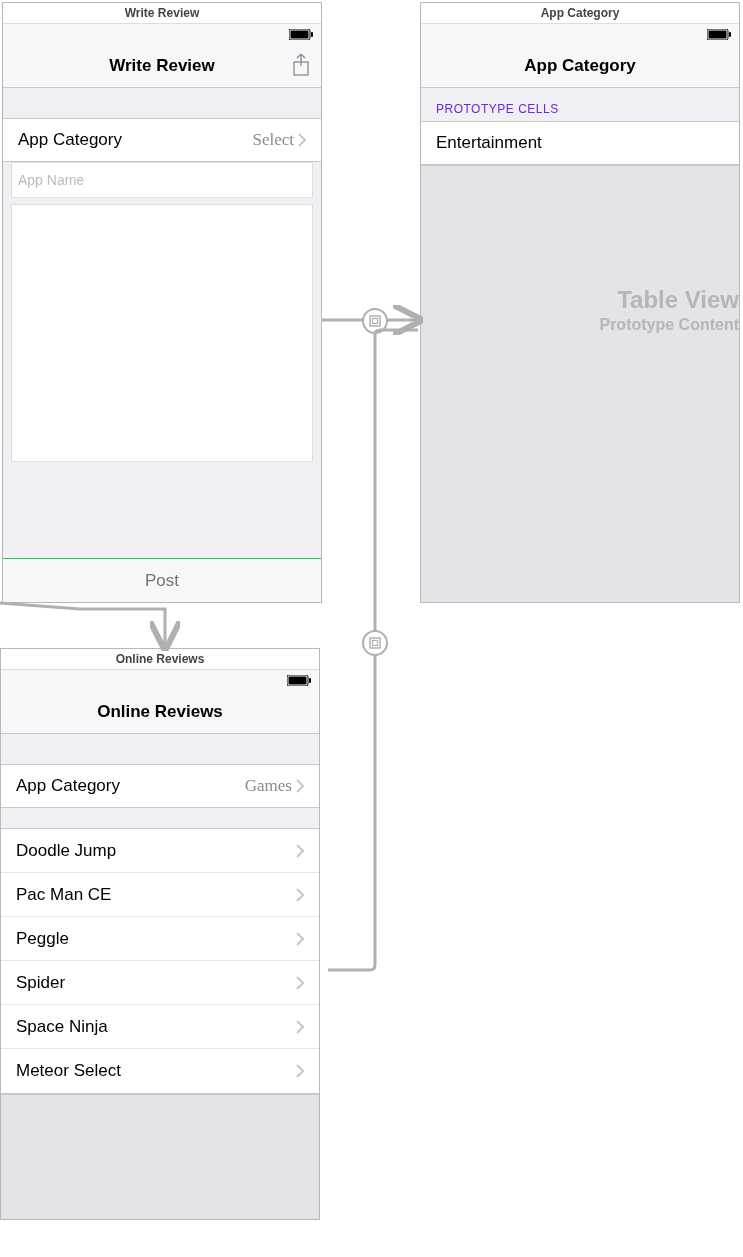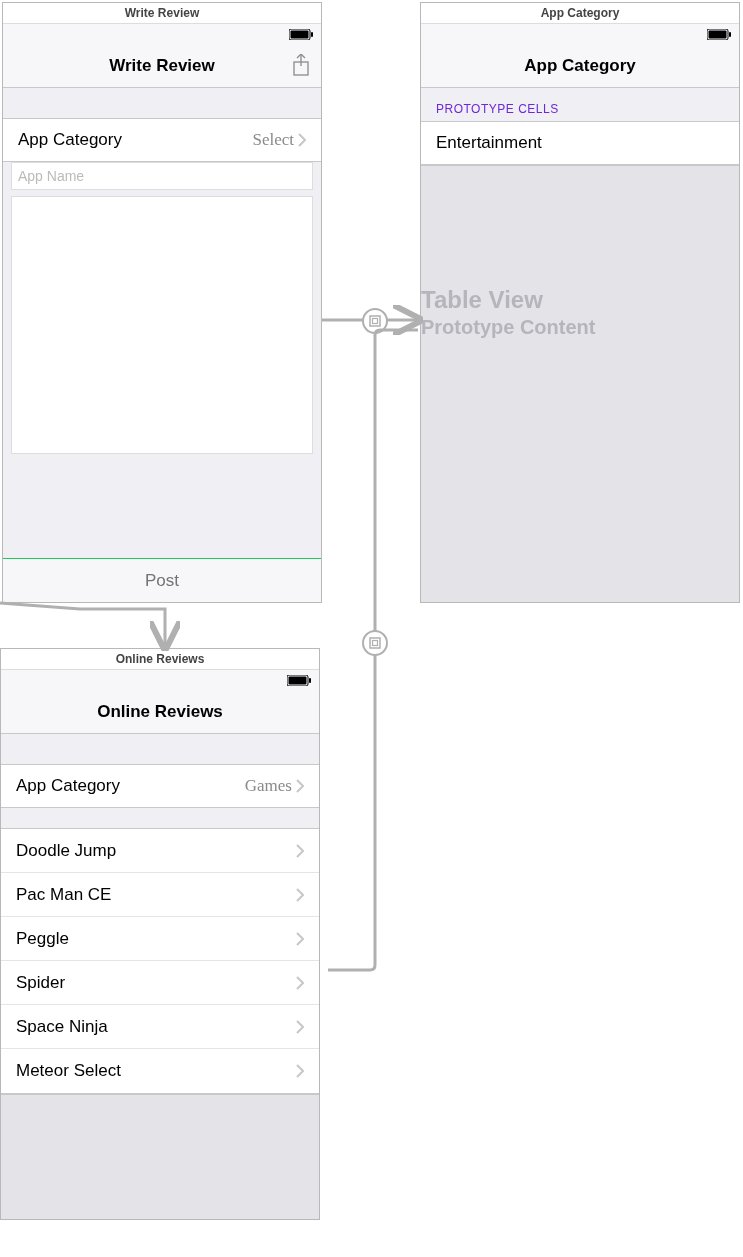--- a/index.html
+++ b/index.html
@@ -69,21 +69,21 @@
     .add-image-area {
       display:flex; justify-content:flex-end; padding: 8px 12px 8px 8px;
     }
     .add-image-btn {
       width: 40px; height: 42px; border: 1px solid #c8c7cc; background:#f9f9f9;
       font-size: 12px; color:#444; line-height:1.2;
       display:flex; align-items:center; justify-content:center; text-align:center;
     }
     .text-input {
       margin: 0 8px 6px 8px;
-      height: 28px;
+      height: 36px;
       border: 1px solid #ddd;
       background:#fff;
       font-size:14px;
       padding: 8px 6px;
       color:#a16207;
     }
     .text-input::placeholder { color:#bbb; }
     .textarea {
       margin: 0 8px;
       height: 258px;
@@ -101,25 +101,25 @@
     .section-header {
       font-size: 12px;
       color:#6d28d9;
       letter-spacing: 0.5px;
       padding: 14px 26px 5px 15px;
     }
     .tableview-placeholder {
       flex:1;
       background:#e4e3e8;
       border-top:1px solid #c8c7cc;
-      display:flex; flex-direction:column; align-items:flex-start; justify-content:flex-start;
+      display:flex; flex-direction:column; align-items:flex-end; justify-content:flex-start;
       padding-top: 120px;
     }
     .tv-big { font-size:24px; font-weight:700; color:#b5b5bb; }
-    .tv-sub { font-size:20px; font-weight:600; color:#b5b5bb; margin-top:2px;}
+    .tv-sub { font-size:16px; font-weight:600; color:#b5b5bb; margin-top:2px;}
     .list-group { border-top:1px solid #c8c7cc; border-bottom:1px solid #c8c7cc; }
     .list-row {
       background:#fff; height:44px; display:flex; align-items:center;
       padding:0 15px; font-size:17px; border-bottom:1px solid #e5e5e8;
       justify-content:space-between;
     }
     .list-row:last-child { border-bottom:none; }
     .bottom-fill { flex:1; background:#e4e3e8; border-top:1px solid #c8c7cc; }
     svg.arrow { stroke:#b0b0b0; fill:none; position:absolute; overflow:visible; }
     .segue-node {

